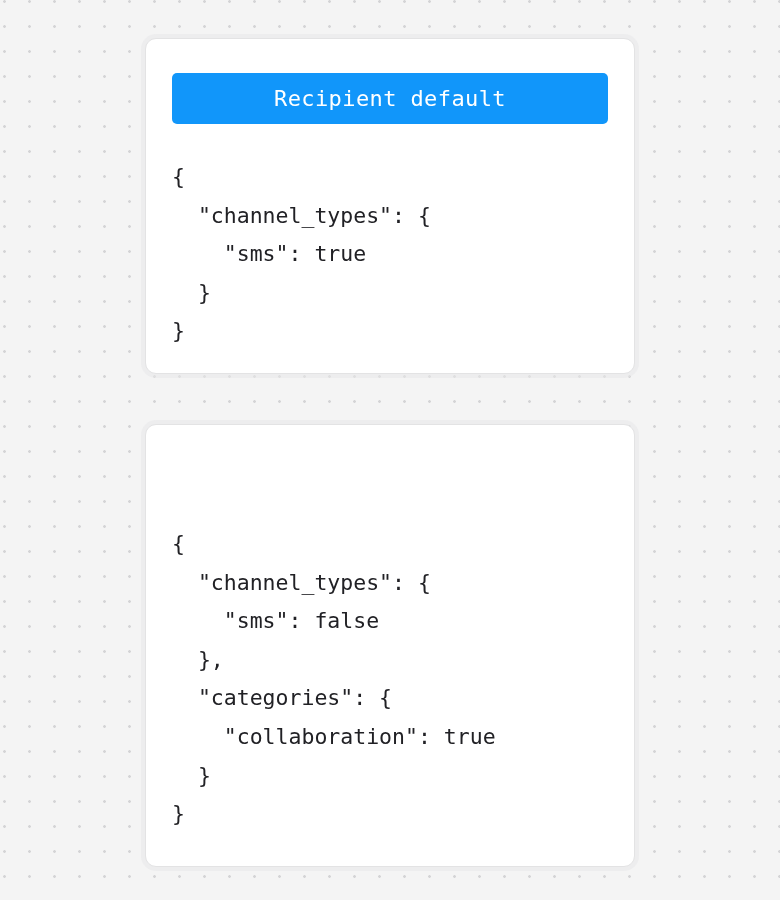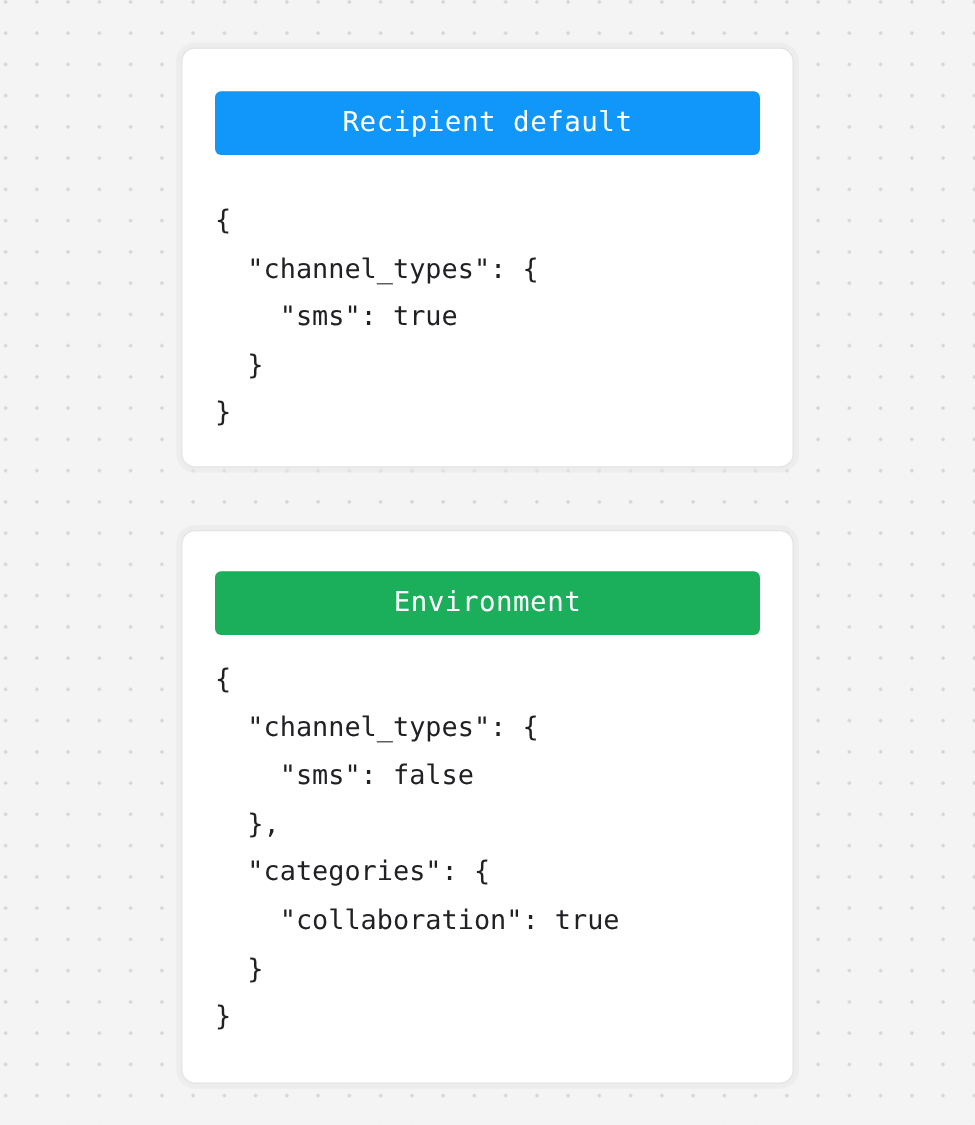--- a/index.html
+++ b/index.html
@@ -97,21 +97,20 @@
   <section class="card" id="card-recipient-default">
     <div class="card-header" style="background-color: rgb(17, 150, 250);">Recipient default</div>
     <pre class="card-body">{
   "channel_types": {
     "sms": true
   }
 }</pre>
   </section>
 
   <section class="card" id="card-environment">
-    <div class="card-header" style="background-color: rgb(27, 174, 91);">Environment</div>
     <pre class="card-body">{
   "channel_types": {
     "sms": false
   },
   "categories": {
     "collaboration": true
   }
 }</pre>
   </section>
 

